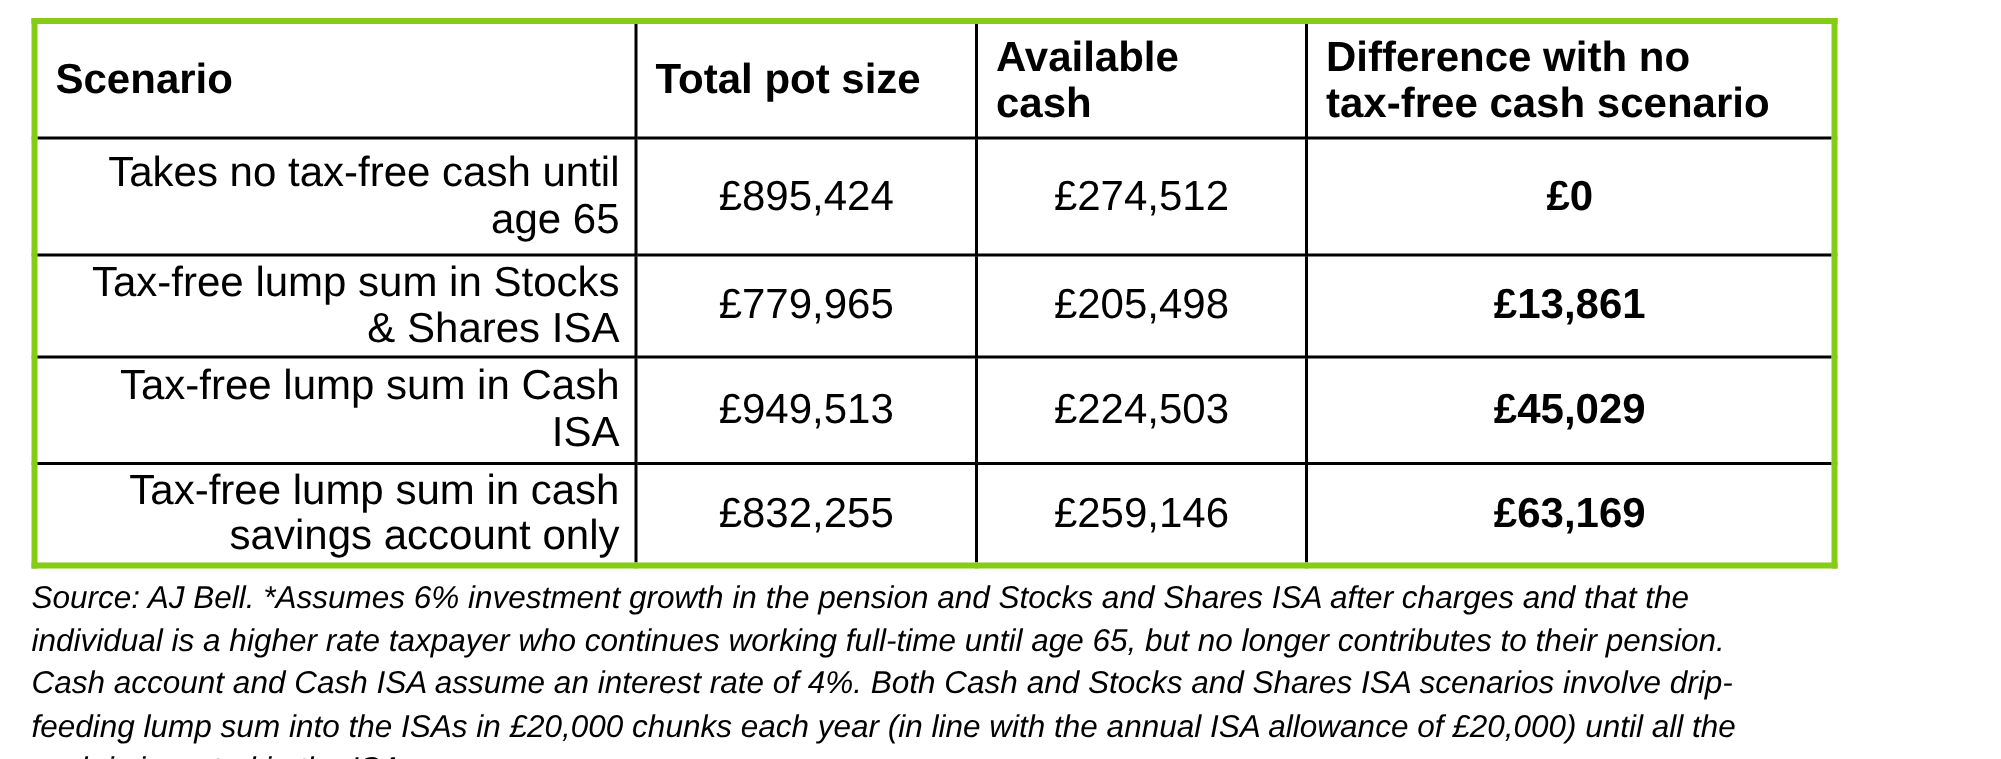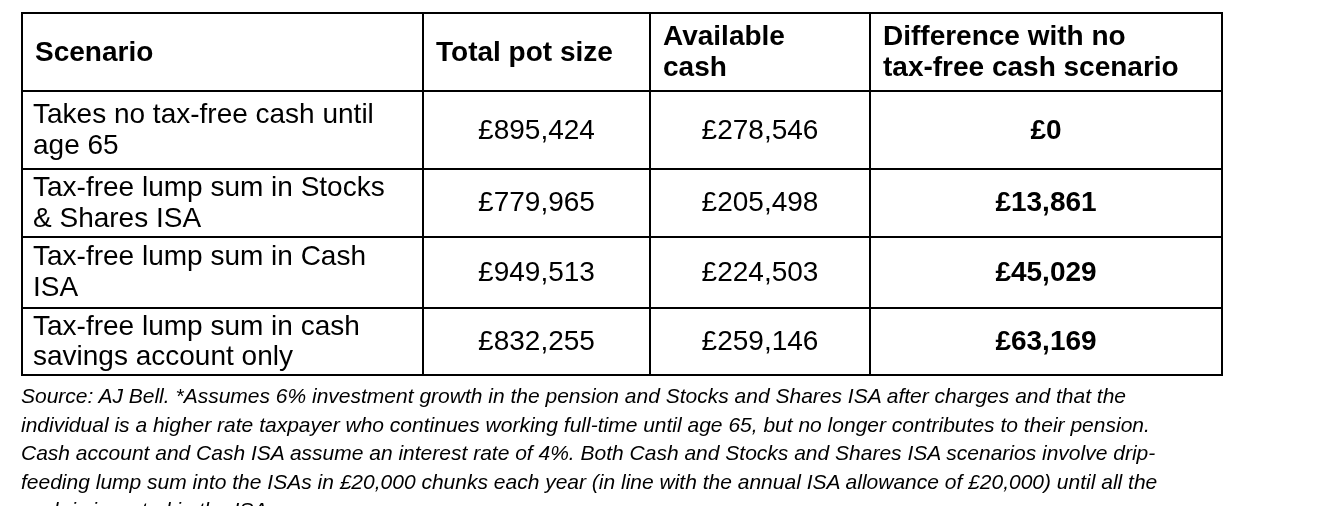--- a/index.html
+++ b/index.html
@@ -14,42 +14,42 @@
     height: 506px;
     overflow: hidden;
   }
   .wrap {
     padding: 12px 0 0 21px;
   }
   table.data-table {
     border-collapse: collapse;
     table-layout: fixed;
     width: 1200px;
-    border: 2px solid #84cc16;
+    border: 4px solid #84cc16;
   }
   col.c-scenario { width: 401px; }
   col.c-pot      { width: 227px; }
   col.c-cash     { width: 220px; }
   col.c-diff     { width: 352px; }
 
   th, td {
     border: 2px solid #000;
     vertical-align: middle;
     font-size: 28px;
     line-height: 1.1;
     overflow: hidden;
   }
   th {
     font-weight: bold;
     text-align: left;
     padding: 4px 12px;
     white-space: pre-line;
   }
   td.scenario {
-    text-align: left;
+    text-align: right;
     padding: 2px 10px;
     white-space: pre-line;
     border-radius: 11px;
   }
   td.num {
     text-align: center;
     padding: 8px 4px;
   }
   td.diff {
     text-align: center;
@@ -91,21 +91,21 @@
 cash</th>
         <th>Difference with no
 tax-free cash scenario</th>
       </tr>
     </thead>
     <tbody>
       <tr class="r1">
         <td class="scenario">Takes no tax-free cash until
 age 65</td>
         <td class="num">£895,424</td>
-        <td class="num">£278,546</td>
+        <td class="num">£274,512</td>
         <td class="diff">£0</td>
       </tr>
       <tr class="r2">
         <td class="scenario">Tax-free lump sum in Stocks
 &amp; Shares ISA</td>
         <td class="num">£779,965</td>
         <td class="num">£205,498</td>
         <td class="diff">£13,861</td>
       </tr>
       <tr class="r3">

